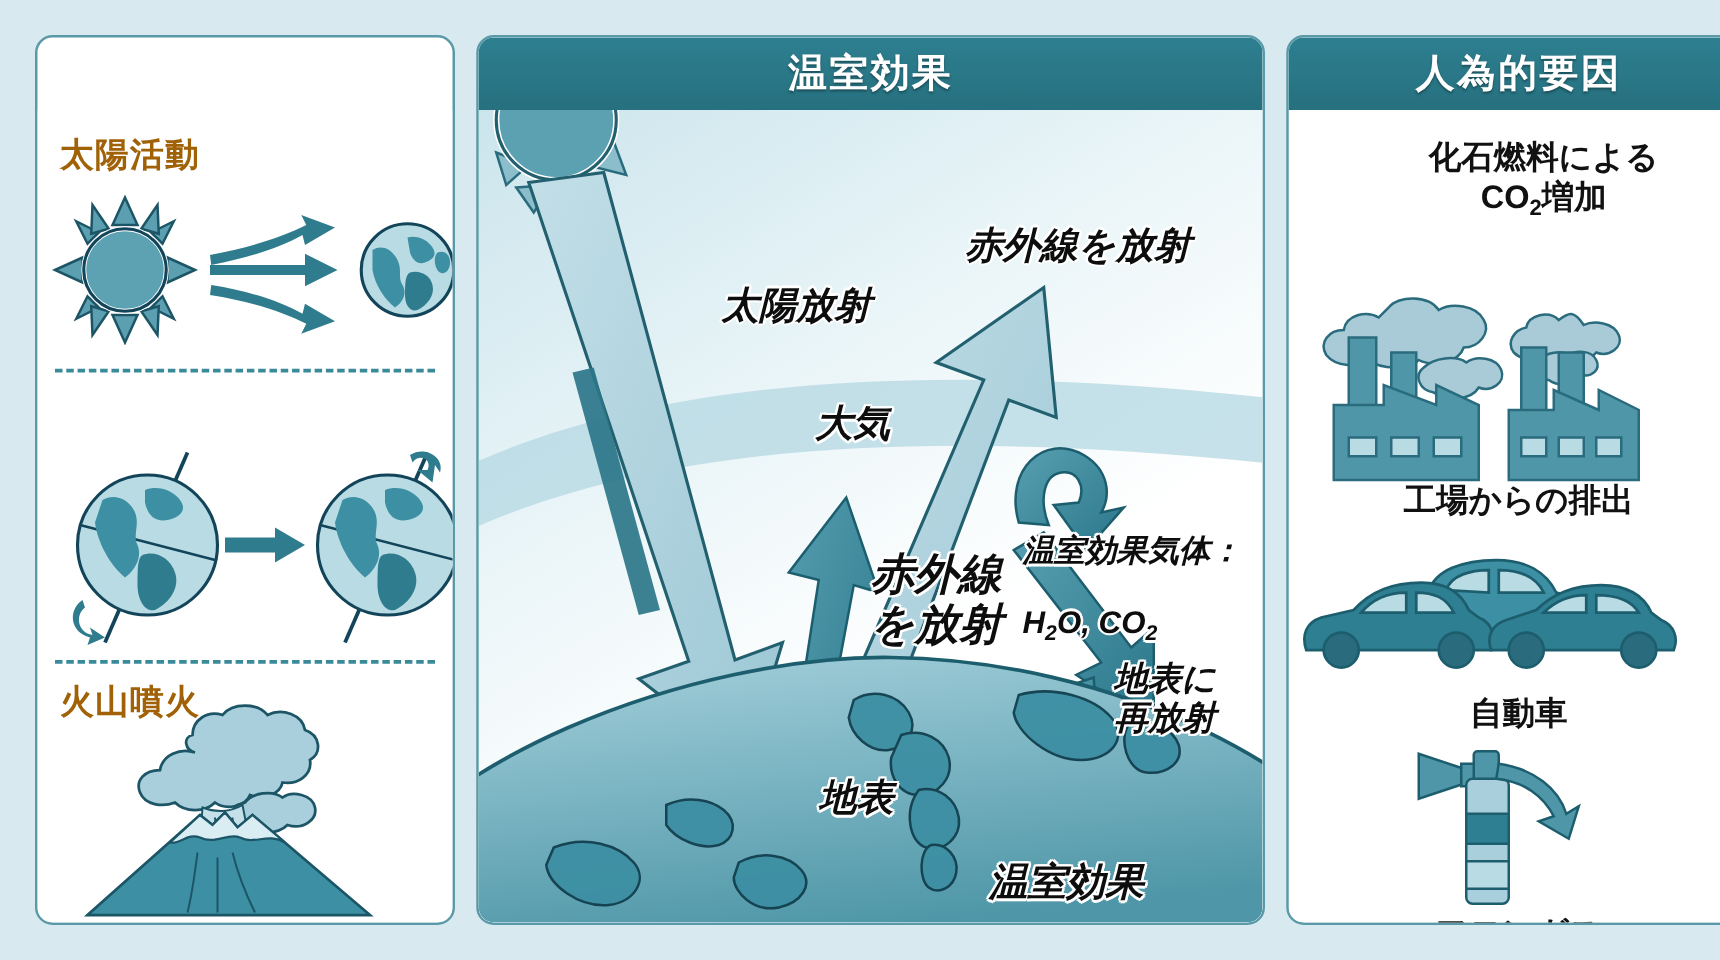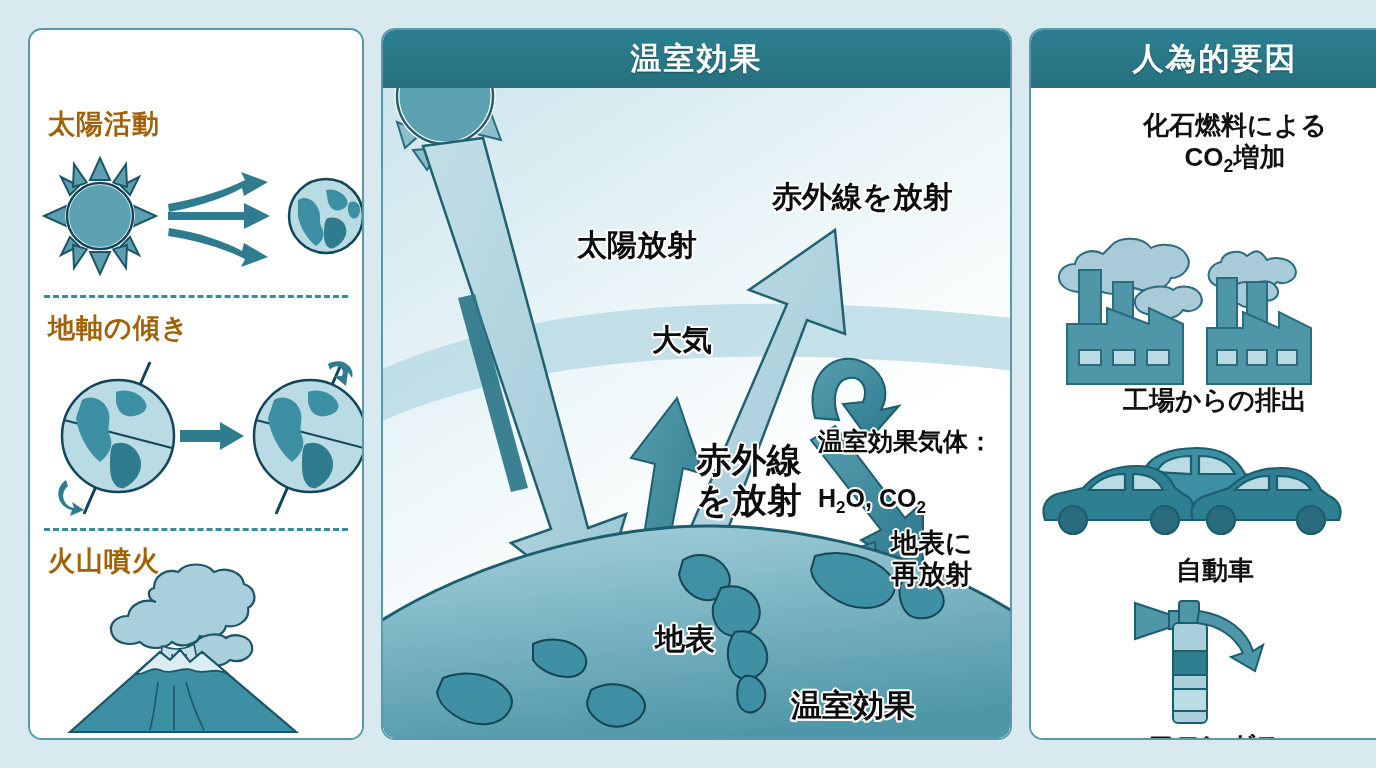--- a/index.html
+++ b/index.html
@@ -93,20 +93,21 @@
   
   .mid-label {
     position: absolute;
     font-weight: bold;
     color: #0d0d0d;
     line-height: 1.15;
     white-space: pre-line;
     text-shadow:
        2px 0 0 #fff, -2px 0 0 #fff, 0 2px 0 #fff, 0 -2px 0 #fff,
        1.5px 1.5px 0 #fff, -1.5px 1.5px 0 #fff, 1.5px -1.5px 0 #fff, -1.5px -1.5px 0 #fff;
+    font-style: italic;
   }
 
   svg { display: block; }
 </style>
 </head>
 <body>
 
 <div id="root">
 
   <div class="panel" id="panel-left">
@@ -147,21 +148,20 @@
                    C20,62 12,50 10,38 Z" fill="#3d8fa3"></path>
           <path d="M38,12 C46,10 54,14 58,20 C62,26 58,30 52,32 C46,34 42,30 40,24 Z" fill="#3d8fa3"></path>
           <path d="M40,40 C48,38 56,42 58,50 C60,58 54,66 46,70 C40,72 36,66 36,58
                    C36,50 36,42 40,40 Z" fill="#2f7c8e"></path>
           <path d="M62,24 C68,22 72,26 72,32 C72,38 68,42 64,40 C60,38 58,28 62,24 Z" fill="#3d8fa3"></path>
         </g>
       </svg>
 
       <div class="divider" style="top:207px;"></div>
 
-      <div class="sec-label" style="left:18px; top:222px;">地軸の傾き</div>
 
       <svg width="332" height="165" style="position:absolute; left:8px; top:268px;" viewBox="0 0 332 165">
 
         <g transform="translate(24,18)">
           <line x1="88" y1="-12" x2="22" y2="140" stroke="#13455a" stroke-width="3"></line>
           <circle cx="56" cy="62" r="56" fill="#b9dbe4" stroke="#13455a" stroke-width="2.5"></circle>
           <path d="M2,46 L110,74" stroke="#13455a" stroke-width="2" fill="none"></path>
           <path d="M20,26 C30,20 42,26 46,36 C50,46 44,54 48,62 C52,72 46,82 38,88
                    C26,78 16,60 14,44 Z" fill="#3d8fa3"></path>
           <path d="M54,18 C64,14 76,18 82,26 C88,34 82,40 72,42 C62,44 56,38 54,28 Z" fill="#3d8fa3"></path>

